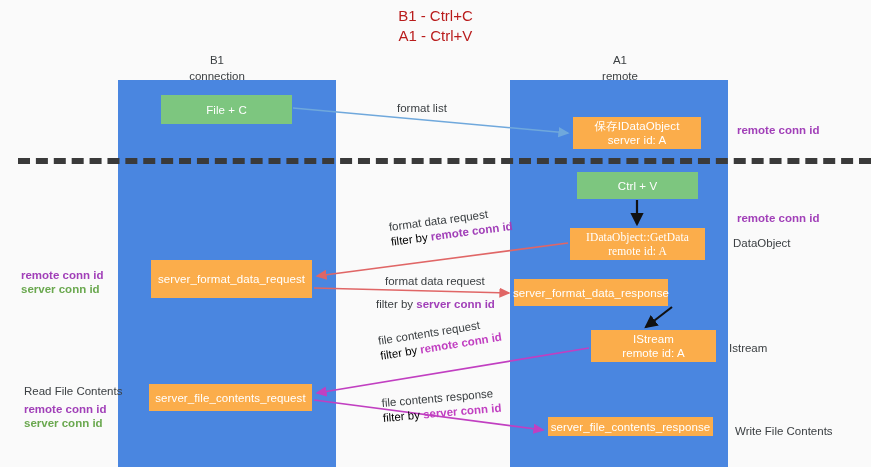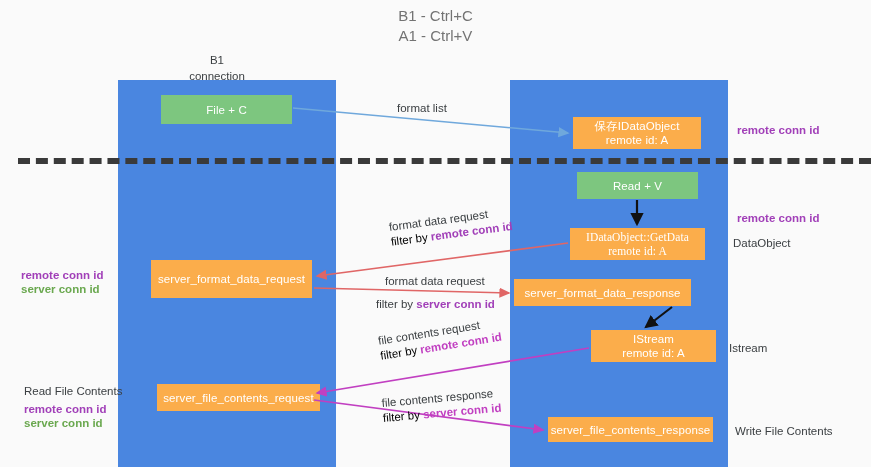--- a/index.html
+++ b/index.html
@@ -17,21 +17,21 @@
   }
 
   
   .title {
     position: absolute;
     left: 0;
     top: 6px;
     width: 871px;
     text-align: center;
     font-size: 15px;
-    color: #737373;
+    color: #b91c1c;
     line-height: 20px;
     white-space: pre-line;
   }
 
   
   .lane-header {
     position: absolute;
     text-align: center;
     font-size: 11.5px;
     color: #3c4043;
@@ -98,46 +98,48 @@
 </head>
 <body>
 
 <div id="canvas">
 
   <div class="title">B1 - Ctrl+C
 A1 - Ctrl+V</div>
 
   <div class="lane-header" style="left:152px; top:52px; width:130px;">B1
 connection</div>
+  <div class="lane-header" style="left:555px; top:52px; width:130px;">A1
+remote</div>
 
   <div class="lane" style="left:118px; top:80px; width:218px; height:387px;"></div>
   <div class="lane" style="left:510px; top:80px; width:218px; height:387px;"></div>
 
   <div class="divider"></div>
 
   <div class="node green" style="left:161px; top:95px;  width:131px; height:29px;">File + C</div>
 
   <div class="node orange" style="left:573px; top:117px; width:128px; height:32px;">保存IDataObject
-remote id: A</div>
-
-  <div class="node green" style="left:577px; top:172px; width:121px; height:27px;">Read + V</div>
+server id: A</div>
+
+  <div class="node green" style="left:577px; top:172px; width:121px; height:27px;">Ctrl + V</div>
 
   <div class="node orange" style="left:570px; top:228px; width:135px; height:32px;font-family:Liberation Serif, serif;">IDataObject::GetData
 remote id: A</div>
 
   <div class="node orange" style="left:151px; top:260px; width:161px; height:38px;">server_format_data_request</div>
 
-  <div class="node orange" style="left:514px; top:279px; width:177px; height:27px;">server_format_data_response</div>
+  <div class="node orange" style="left:514px; top:279px; width:154px; height:27px;">server_format_data_response</div>
 
   <div class="node orange" style="left:591px; top:330px; width:125px; height:32px;">IStream
 remote id: A</div>
 
-  <div class="node orange" style="left:157px; top:384px; width:163px; height:27px;">server_file_contents_request</div>
-
-  <div class="node orange" style="left:548px; top:417px; width:165px; height:25px;">server_file_contents_response</div>
+  <div class="node orange" style="left:149px; top:384px; width:163px; height:27px;">server_file_contents_request</div>
+
+  <div class="node orange" style="left:548px; top:417px; width:165px; height:19px;">server_file_contents_response</div>
 
   <svg id="arrows" viewBox="0 0 871 467">
     <defs>
       <marker id="ah-blue" markerWidth="7" markerHeight="7" refX="6" refY="3.2" orient="auto" markerUnits="strokeWidth">
         <path d="M0,0 L7,3.2 L0,6.4 z" fill="#6fa8dc"></path>
       </marker>
       <marker id="ah-red" markerWidth="7" markerHeight="7" refX="6" refY="3.2" orient="auto" markerUnits="strokeWidth">
         <path d="M0,0 L7,3.2 L0,6.4 z" fill="#e06666"></path>
       </marker>
       <marker id="ah-magenta" markerWidth="7" markerHeight="7" refX="6" refY="3.2" orient="auto" markerUnits="strokeWidth">

